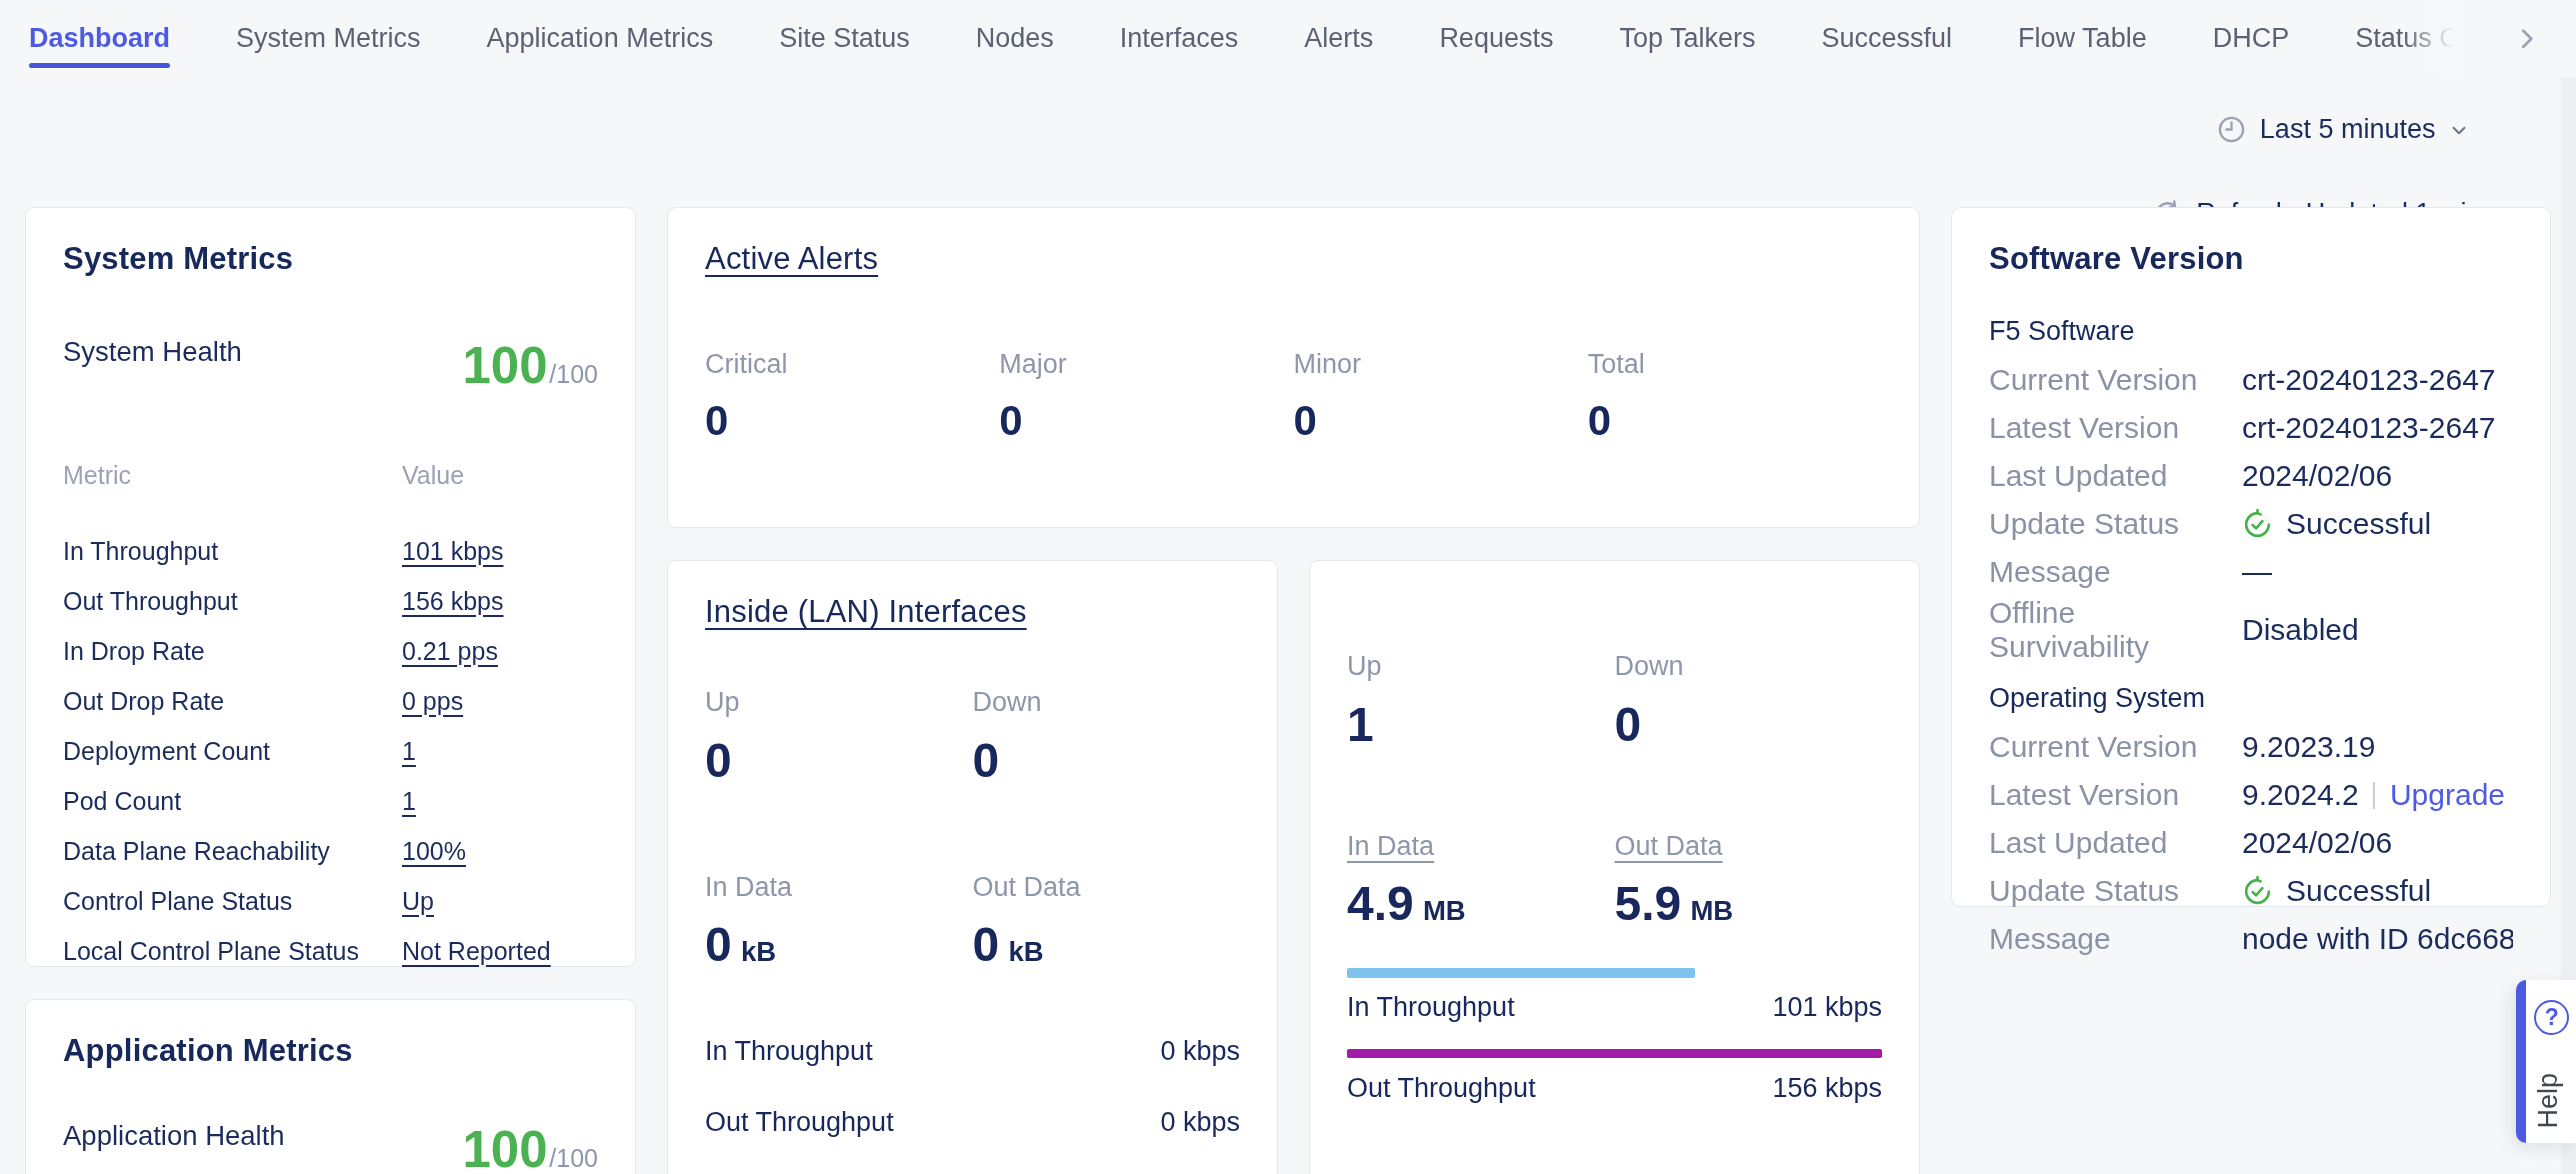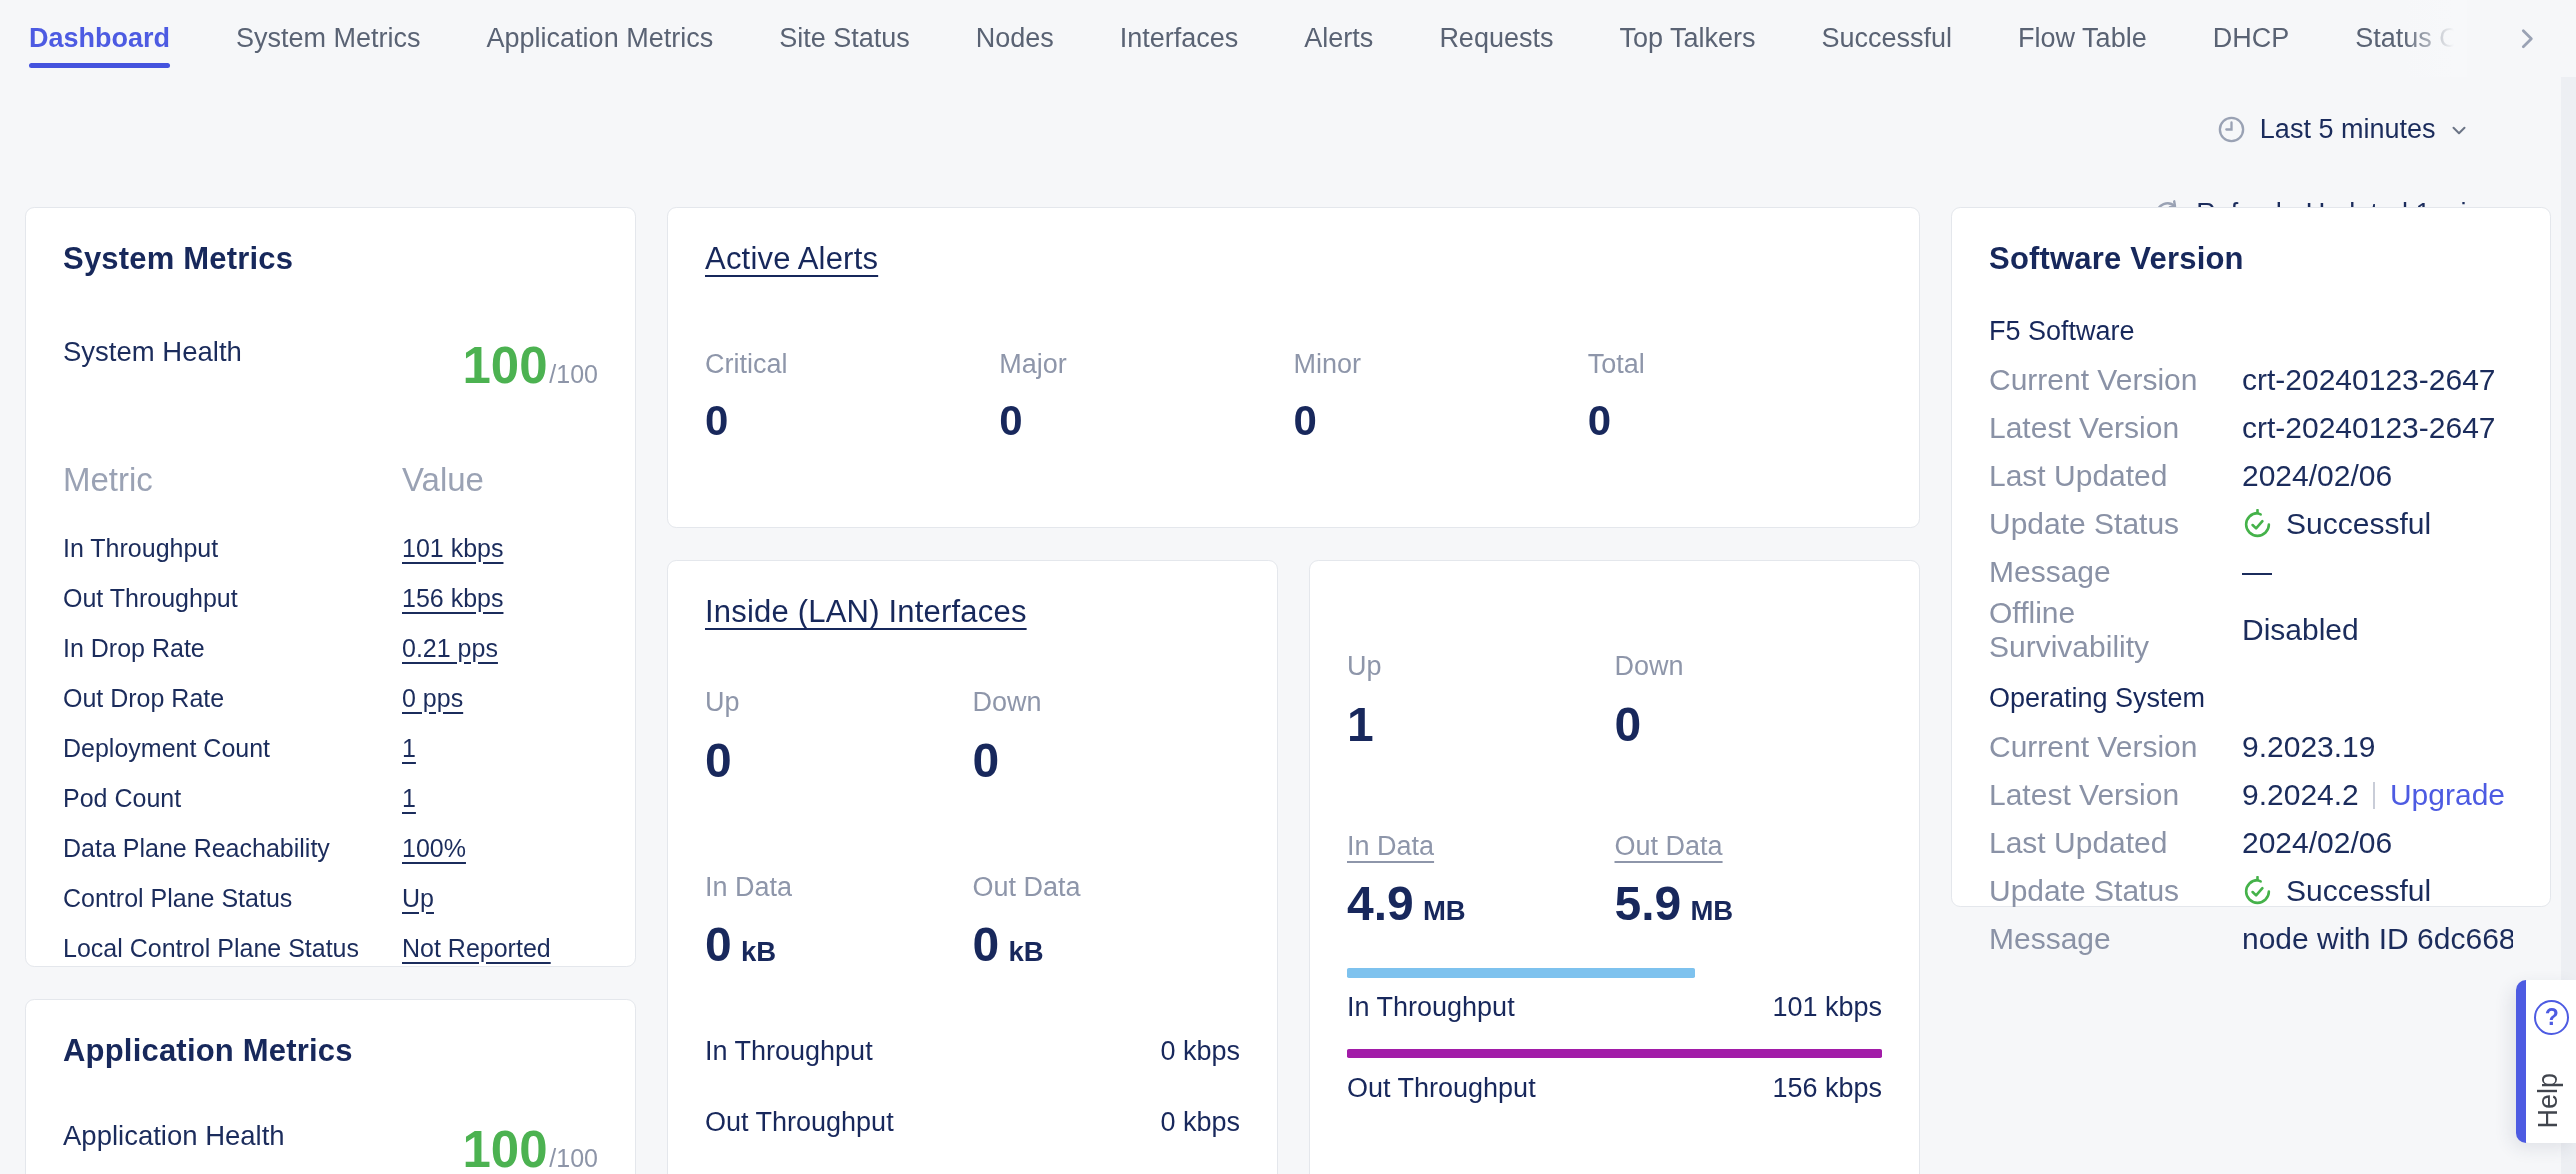--- a/index.html
+++ b/index.html
@@ -32,21 +32,21 @@
 
   
   .health-row { display:flex; justify-content:space-between; align-items:flex-start; margin-top:59px; }
   .health-label { font-size:27.5px; color:#1b2c5c; padding-bottom:5.5px; }
   .health-value { display:flex; align-items:baseline; }
   .health-value b { font-size:51px; font-weight:700; color:#4cb251; }
   .health-suffix { font-size:25px; color:#8d95a8; margin-left:1.8px; }
 
   .mtable { margin-top:66px; }
   .mhead, .mrow { display:grid; grid-template-columns:339px 1fr; align-items:center; }
-  .mhead { font-size:33px; color:#9aa2b4; margin-bottom:24px; }
+  .mhead { font-size:25px; color:#9aa2b4; margin-bottom:36px; }
   .mrow { height:50px; font-size:25px; }
   .mrow .mlabel { color:#1b2c5c; }
   .mrow .mvalue { color:#1b2c5c; text-decoration:underline; text-underline-offset:4.6px; cursor:pointer; white-space:nowrap; }
 
   
   .alert-stats { display:grid; grid-template-columns:repeat(4,1fr); margin-top:72px; }
   .stat-label { font-size:27px; color:#8e96aa; }
   .stat-label.link { text-decoration:underline; text-underline-offset:5.5px; cursor:pointer; }
   .stat-value { font-size:42px; font-weight:700; color:#18285c; margin-top:16.5px; }
 

